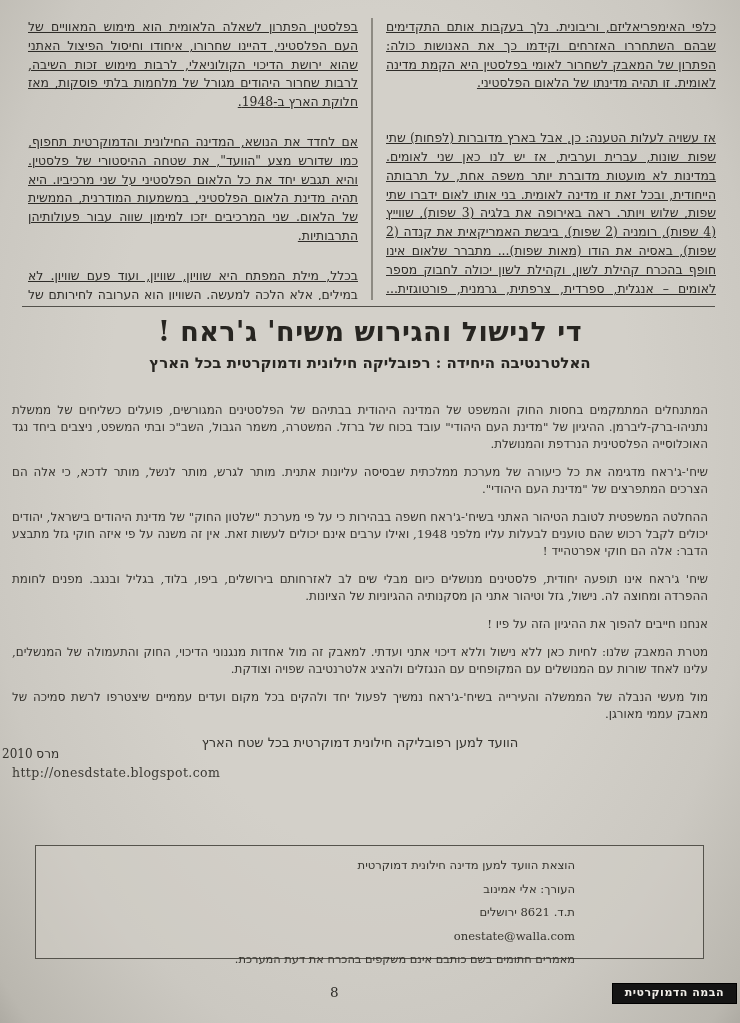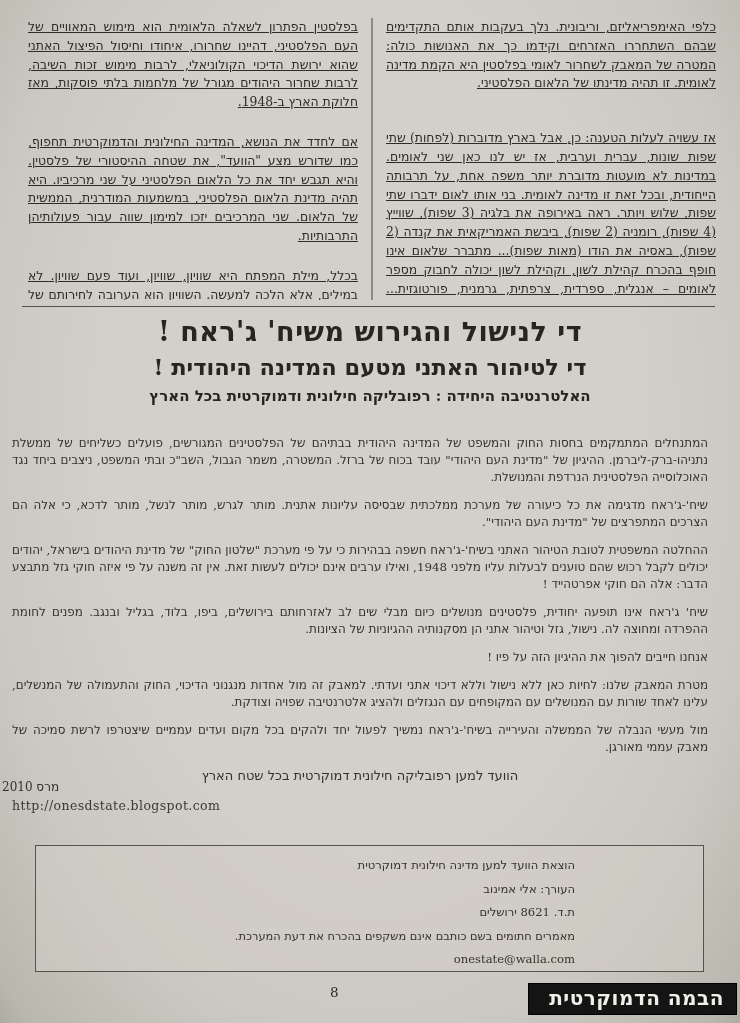--- a/index.html
+++ b/index.html
@@ -73,21 +73,21 @@
   .url-row{
     text-align:left;
     margin-top:13px;
     font-size:12.5px;
     letter-spacing:.4px;
     color:#3c3a34;
   }
   
   .info-box{
     position:absolute;
-    left:35px;right:36px;top:845px;height:127px;
+    left:35px;right:36px;top:845px;height:114px;
     border:1.4px solid #55534c;
     box-sizing:border-box;
     background:rgba(209,206,199,.55);
     padding:12px 128px 8px 16px;
     text-align:right;
     font-size:11.6px;
     color:#35332d;
   }
   .info-box .line{margin:0 0 9.5px 0;line-height:14px;}
   .info-box .line.last{font-size:11.4px;}
@@ -97,51 +97,50 @@
     position:absolute;
     left:330px;top:984px;
     font-size:13.5px;
     direction:ltr;
   }
   .footer-label{
     position:absolute;
     right:3px;top:983px;
     background:#141414;
     color:#f1eee8;
-    font-size:20px;
+    font-size:11px;
     font-weight:bold;
-    padding:2px 12px 4px 20px;
+    padding:2px 12px 4px 12px;
     letter-spacing:.5px;
     border:1px solid #000;
   }
 </style>
 </head>
 <body>
 
 <div class="page">
 
   <div class="columns">
     <div class="col col-first">
-      <p>כלפי האימפריאליזם, וריבונית. נלך בעקבות אותם התקדימים שבהם השתחררו האזרחים וקידמו כך את האנושות כולה: המטרה של המאבק לשחרור לאומי בפלסטין היא הקמת מדינה לאומית. זו תהיה מדינתו של הלאום הפלסטיני.</p>
+      <p>כלפי האימפריאליזם, וריבונית. נלך בעקבות אותם התקדימים שבהם השתחררו האזרחים וקידמו כך את האנושות כולה: הפתרון של המאבק לשחרור לאומי בפלסטין היא הקמת מדינה לאומית. זו תהיה מדינתו של הלאום הפלסטיני.</p>
       <p>אז עשויה לעלות הטענה: כן, אבל בארץ מדוברות (לפחות) שתי שפות שונות, עברית וערבית, אז יש לנו כאן שני לאומים. במדינות לא מועטות מדוברת יותר משפה אחת, על תרבותה הייחודית, ובכל זאת זו מדינה לאומית. בני אותו לאום ידברו שתי שפות, שלוש ויותר. ראה באירופה את בלגיה (3 שפות), שווייץ (4 שפות), רומניה (2 שפות), ביבשת האמריקאית את קנדה (2 שפות), באסיה את הודו (מאות שפות)... מתברר שלאום אינו חופף בהכרח קהילת לשון, וקהילת לשון יכולה לחבוק מספר לאומים – אנגלית, ספרדית, צרפתית, גרמנית, פורטוגזית... בארה"ב, כור ההיתוך הלאומי הספיק כדי להעביר מהעולם אחרי דור אחד או שניים ייחודים לשוניים. במדינות תת מפותחות הדבר לא התממש. השוני אינו מוחק את עובדת היותן של מדינות האלה מדינות לאומיות.</p>
     </div>
     <div class="divider"></div>
     <div class="col col-second">
       <p>בפלסטין הפתרון לשאלה הלאומית הוא מימוש המאוויים של העם הפלסטיני, דהיינו שחרורו, איחודו וחיסול הפיצול האתני שהוא ירושת הדיכוי הקולוניאלי, לרבות מימוש זכות השיבה, לרבות שחרור היהודים מגורל של מלחמות בלתי פוסקות, מאז חלוקת הארץ ב-1948.</p>
       <p>אם לחדד את הנושא, המדינה החילונית והדמוקרטית תחפוף, כמו שדורש מצע "הוועד", את שטחה ההיסטורי של פלסטין. והיא תגבש יחד את כל הלאום הפלסטיני על שני מרכיביו. היא תהיה מדינת הלאום הפלסטיני, במשמעות המודרנית, הממשית של הלאום. שני המרכיבים יזכו למימון שווה עבור פעולותיהן התרבותיות.</p>
       <p>בכלל, מילת המפתח היא שוויון, שוויון, ועוד פעם שוויון. לא במילים, אלא הלכה למעשה. השוויון הוא הערובה לחירותם של האזרחים. שוויון גמור ומוחלט בין כל האזרחים, וחירות לכל האזרחים, ללא קשר עם היותם בני קהילה זו או אחרת.</p>
 
     </div>
   </div>
 
   <hr class="rule">
 
   <div class="headline">
     <div class="h-line1">די לנישול והגירוש  משיח' ג'ראח !</div>
-    <div class="h-line2">די לטיהור האתני מטעם המדינה היהודית !</div>
     <div class="h-line3">האלטרנטיבה היחידה : רפובליקה חילונית ודמוקרטית בכל הארץ</div>
   </div>
 
   <div class="body-text">
     <p>המתנחלים המתמקמים בחסות החוק והמשפט של המדינה היהודית בבתיהם של הפלסטינים המגורשים, פועלים כשליחים של ממשלת נתניהו-ברק-ליברמן. ההיגיון של "מדינת העם היהודי" עובד בכוח של ברזל. המשטרה, משמר הגבול, השב"כ ובתי המשפט, ניצבים ביחד נגד האוכלוסייה הפלסטינית הנרדפת והמנושלת.</p>
     <p>שיח'-ג'ראח מדגימה את כל כיעורה של מערכת ממלכתית שבסיסה עליונות אתנית. מותר לגרש, מותר לנשל, מותר לדכא, כי אלה הם הצרכים המתפרצים של "מדינת העם היהודי".</p>
     <p>ההחלטה המשפטית לטובת הטיהור האתני בשיח'-ג'ראח חשפה בבהירות כי על פי מערכת "שלטון החוק" של מדינת היהודים בישראל, יהודים יכולים לקבל רכוש שהם טוענים לבעלות עליו מלפני 1948, ואילו ערבים אינם יכולים לעשות זאת. אין זה משנה על פי איזה חוקי גזל מתבצע הדבר: אלה הם חוקי אפרטהייד !</p>
     <p>שיח' ג'ראח אינו תופעה יחודית, פלסטינים מנושלים כיום מבלי שים לב לאזרחותם בירושלים, ביפו, בלוד, בגליל ובנגב. מפנים לחומת ההפרדה ומחוצה לה. נישול, גזל וטיהור אתני הן מסקנותיה ההגיוניות של הציונות.</p>
     <p>אנחנו חייבים להפוך את ההיגיון הזה על פיו !</p>
     <p>מטרת המאבק שלנו: לחיות כאן ללא נישול וללא דיכוי אתני ועדתי. למאבק זה מול אחדות מנגנוני הדיכוי, החוק והתעמולה של המנשלים, עלינו לאחד שורות עם המנושלים עם המקופחים עם הנגזלים ולהציג אלטרנטיבה שפויה וצודקת.</p>
@@ -153,22 +152,22 @@
     </div>
     <div class="url-row">
       <span class="ltr">http://onesdstate.blogspot.com</span>
     </div>
   </div>
 
   <div class="info-box">
     <div class="line">הוצאת הוועד למען מדינה חילונית דמוקרטית</div>
     <div class="line">העורך: אלי אמינוב</div>
     <div class="line">ת.ד. 8621 ירושלים</div>
-    <div class="line last">מאמרים חתומים בשם כותבם אינם משקפים בהכרח את דעת המערכת.</div>
     <div class="line">
       <span class="ltr">onestate@walla.com</span>
     </div>
+    <div class="line last">מאמרים חתומים בשם כותבם אינם משקפים בהכרח את דעת המערכת.</div>
   </div>
 
   <div class="page-number">8</div>
   <div class="footer-label">הבמה הדמוקרטית</div>
 
 </div>
 
 </body></html>

